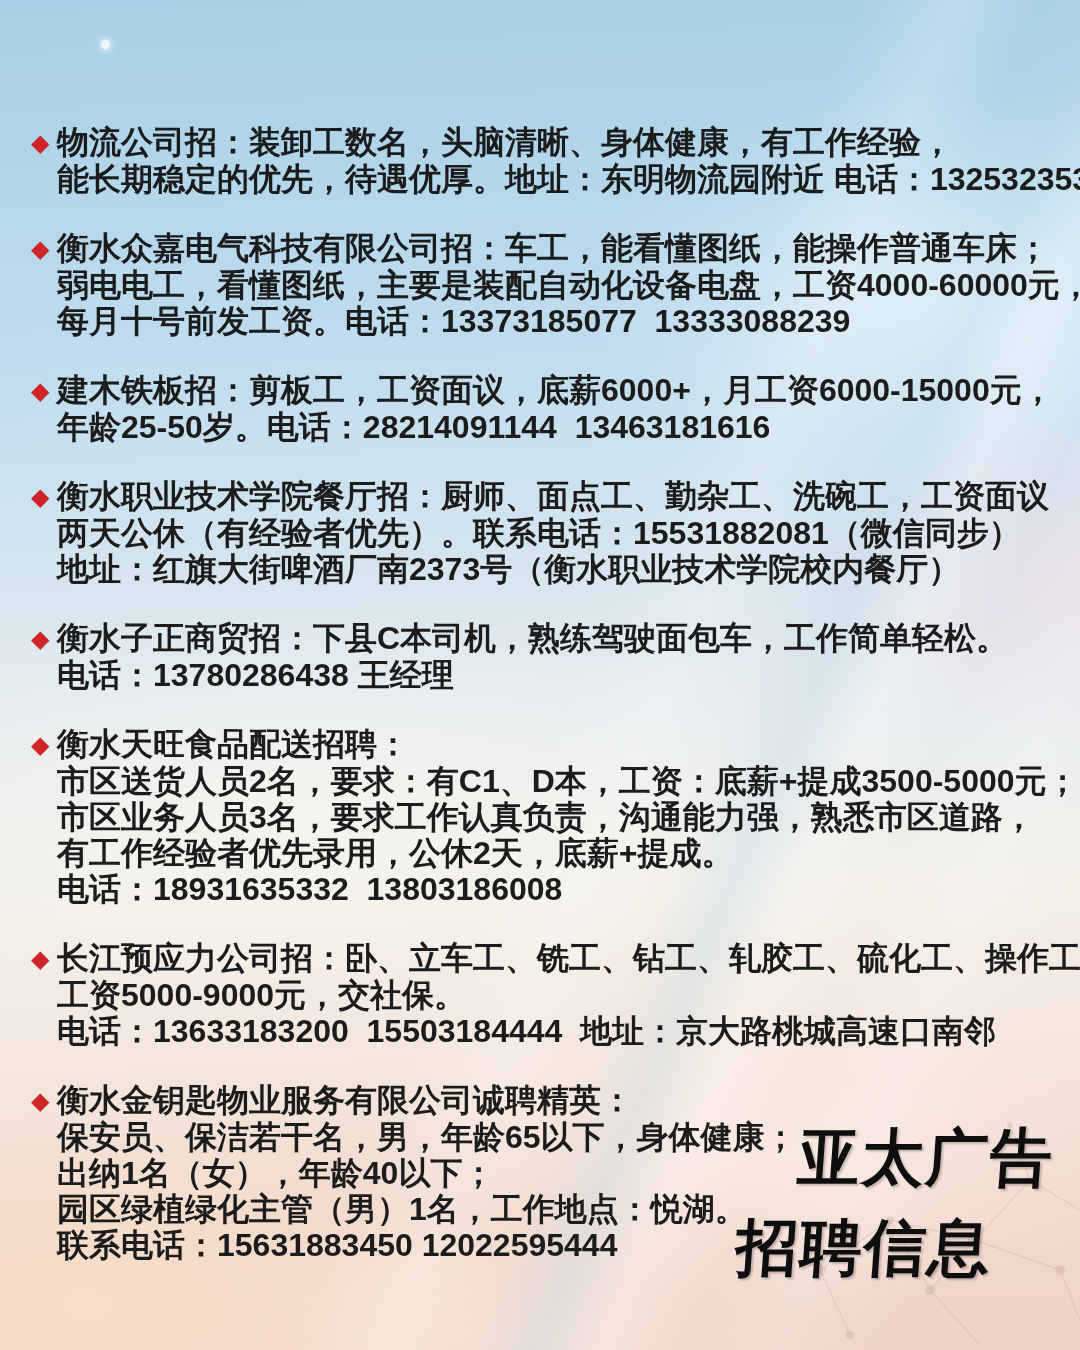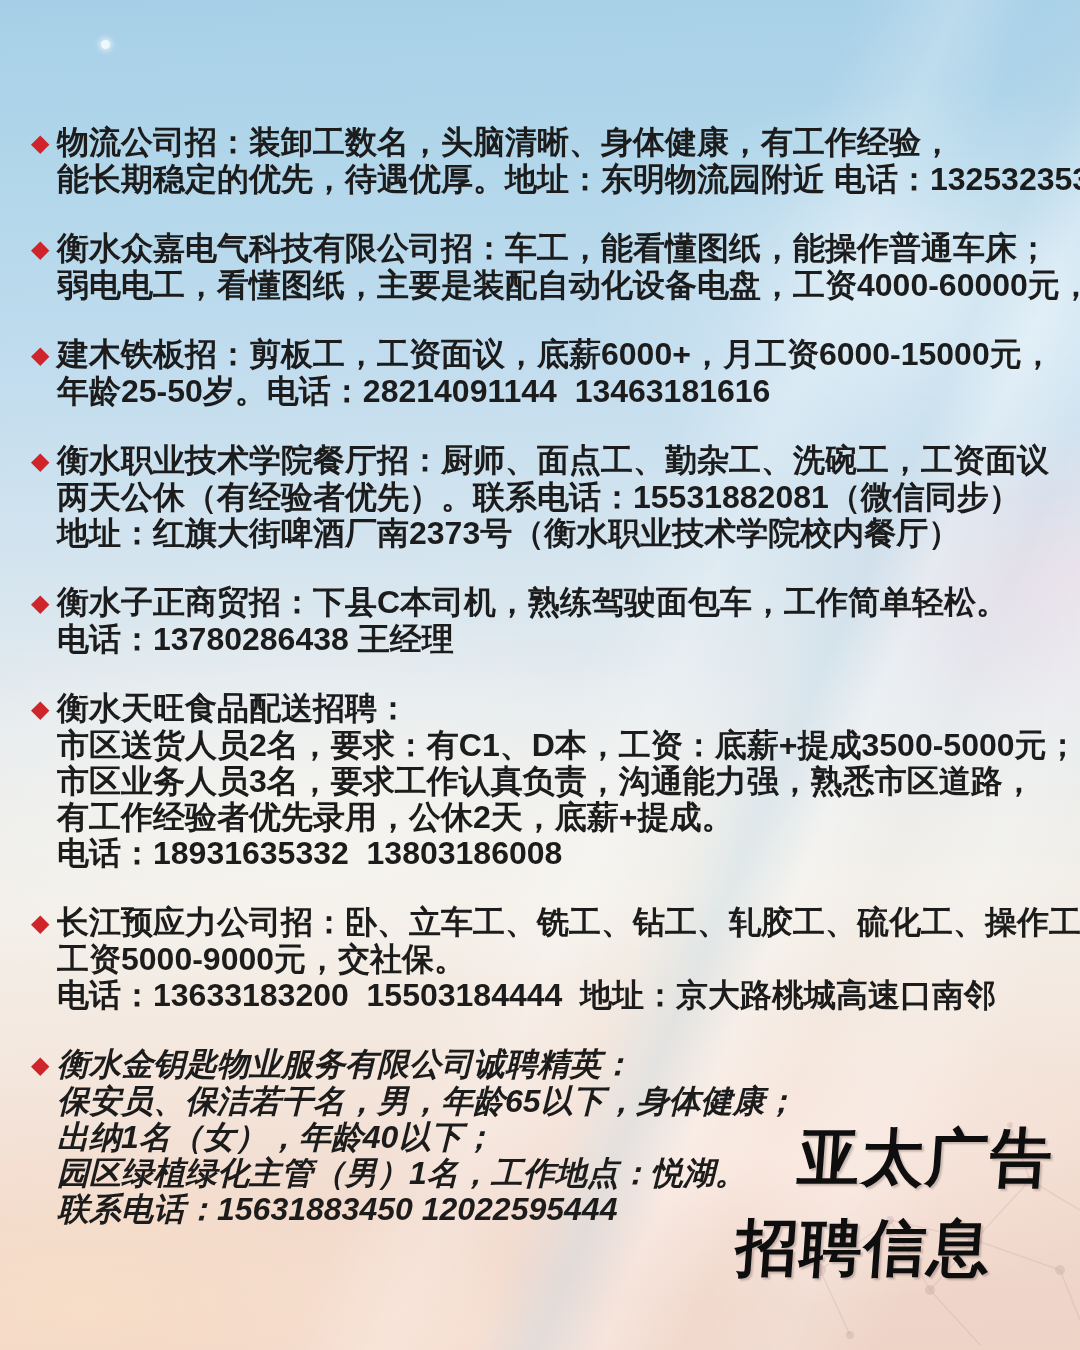--- a/index.html
+++ b/index.html
@@ -56,21 +56,21 @@
   }
 
   .listings {
     position: absolute;
     top: 124px;
     left: 31px;
     width: 1030px;
   }
 
   .listing { margin-bottom: 33px; padding-left: 26px; }
-  .listing:last-child { margin-bottom: 12px; font-style: italic; }
+  .listing:last-child { margin-bottom: 12px; }
 
   .line {
     font-size: 32px;
     line-height: 36px;
     font-weight: 700;
     color: #1c1c1c;
     white-space: pre;
     letter-spacing: 0px;
   }
 
@@ -142,20 +142,21 @@
   <main class="listings">
 
     <section class="listing">
       <div class="line"><span class="bullet">◆</span><span>物流公司招：装卸工数名，头脑清晰、身体健康，有工作经验，</span></div>
       <div class="line">能长期稳定的优先，待遇优厚。地址：东明物流园附近 电话：13253235333</div>
     </section>
 
     <section class="listing">
       <div class="line"><span class="bullet">◆</span><span>衡水众嘉电气科技有限公司招：车工，能看懂图纸，能操作普通车床；</span></div>
       <div class="line">弱电电工，看懂图纸，主要是装配自动化设备电盘，工资4000-60000元，</div>
+      <div class="line">每月十号前发工资。电话：13373185077  13333088239</div>
     </section>
 
     <section class="listing">
       <div class="line"><span class="bullet">◆</span><span>建木铁板招：剪板工，工资面议，底薪6000+，月工资6000-15000元，</span></div>
       <div class="line">年龄25-50岁。电话：28214091144  13463181616</div>
     </section>
 
     <section class="listing">
       <div class="line"><span class="bullet">◆</span><span>衡水职业技术学院餐厅招：厨师、面点工、勤杂工、洗碗工，工资面议</span></div>
       <div class="line">两天公休（有经验者优先）。联系电话：15531882081（微信同步）</div>

